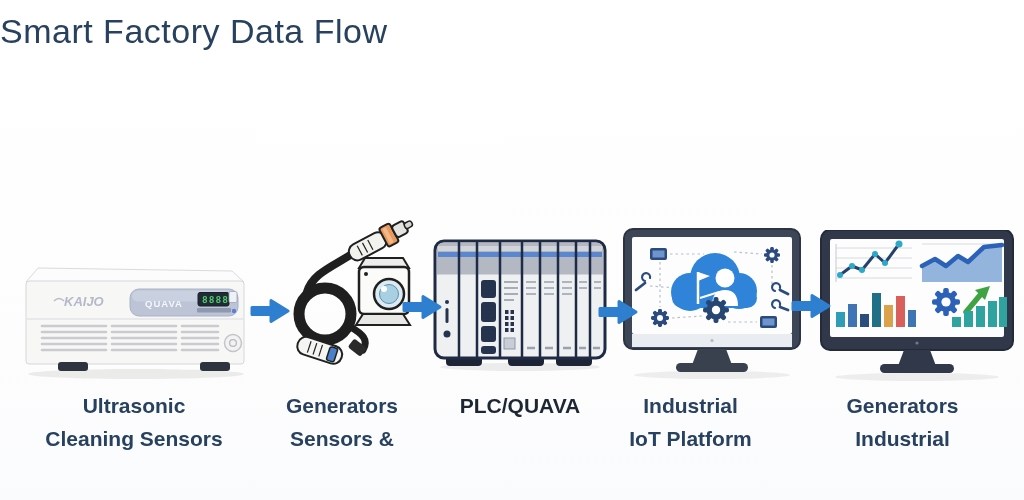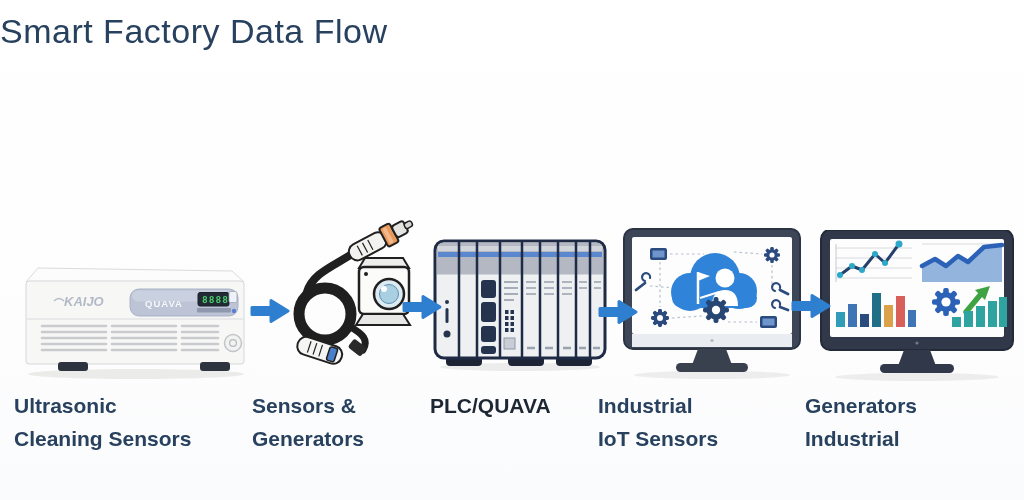--- a/index.html
+++ b/index.html
@@ -7,21 +7,21 @@
     position:relative;width:1024px;height:500px;overflow:hidden;
     background:linear-gradient(180deg,#ffffff 0%,#fdfdfe 70%,#fafbfc 100%);
     font-family:"Liberation Sans",sans-serif;
   }
   .title{
     position:absolute;top:12px;left:0;width:1024px;text-align:left;
     font-size:34px;font-weight:400;color:#27415e;letter-spacing:.5px;
   }
   .stage-icon{position:absolute;}
   .label{
-    position:absolute;top:389px;
+    position:absolute;top:389px;text-align:center;
     font-size:21px;font-weight:700;color:#27415e;line-height:33px;
   }
   .label span{display:block;}
   .label-dark{color:#1d2733;}
   .arrow{position:absolute;width:42px;height:30px;}
 </style>
 </head>
 <body>
 
 <div class="canvas">
@@ -355,28 +355,28 @@
   </svg>
   <svg class="arrow" style="left:790px;top:291px" viewBox="0 0 42 30">
     <path d="M3,11.5 h19 v-7 l17,10.5 -17,10.5 v-7 h-19 z" fill="#2e7fd0" stroke="#2e7fd0" stroke-width="3" stroke-linejoin="round"></path>
   </svg>
 
   <div class="label" style="left:14px;width:240px">
     <span>Ultrasonic</span>
     <span>Cleaning Sensors</span>
   </div>
   <div class="label" style="left:252px;width:180px">
+    <span>Generators</span>
     <span>Sensors &amp;</span>
-    <span>Generators</span>
   </div>
   <div class="label label-dark" style="left:430px;width:180px">
     <span>PLC/QUAVA</span>
   </div>
   <div class="label" style="left:598px;width:185px">
     <span>Industrial</span>
-    <span>IoT Sensors</span>
+    <span>IoT Platform</span>
   </div>
   <div class="label" style="left:805px;width:195px">
     <span>Generators</span>
     <span>Industrial</span>
   </div>
 
 </div>
 
 </body></html>

